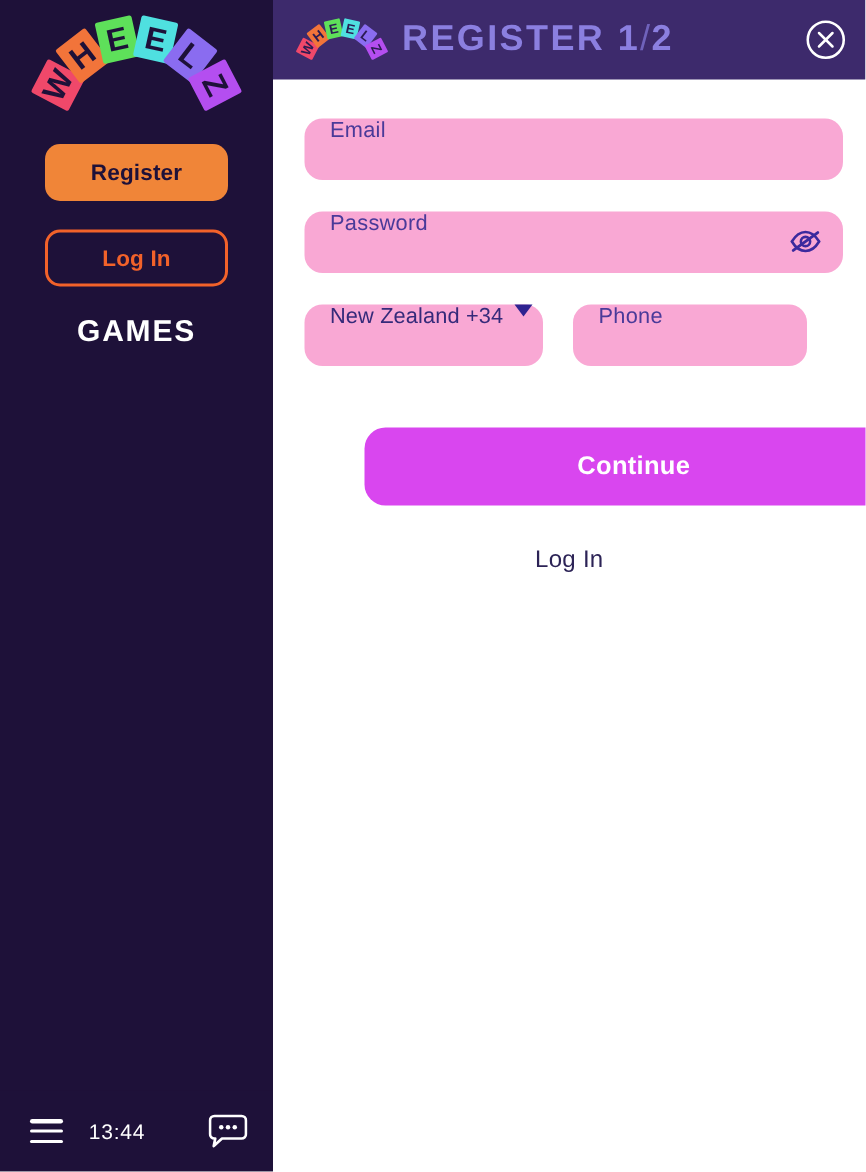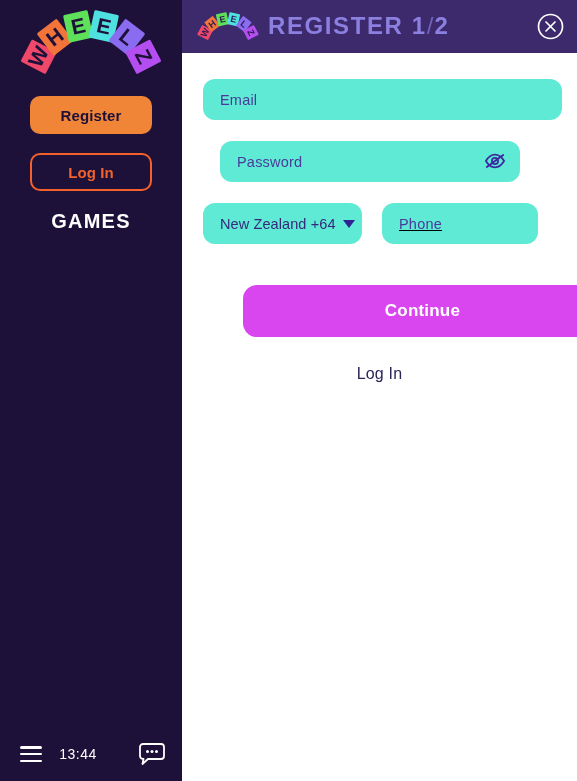--- a/index.html
+++ b/index.html
@@ -178,52 +178,49 @@
     cursor: pointer;
   }
 
   .modal-body {
     position: relative;
     padding: 0;
   }
 
   .field {
     position: absolute;
-    background: #5eead4;
+    background: #f9a8d4;
     border-radius: 12px;
     box-sizing: border-box;
     display: flex;
-    align-items: center;
   }
   .field-email {
     left: 21px;
     top: 26px;
     width: 359px;
     height: 41px;
   }
   .field-password {
     left: 21px;
     top: 88px;
-    width: 300px;
+    width: 359px;
     height: 41px;
-    margin-left: 17px;
   }
   .field-country {
     left: 21px;
     top: 150px;
     width: 159px;
     height: 41px;
     cursor: pointer;
   }
   .field-phone {
     left: 200px;
     top: 150px;
     width: 156px;
     height: 41px;
-    text-decoration: underline;
   }
   .field-label {
     padding-left: 17px;
     color: #4a3a99;
     font-size: 14.5px;
     letter-spacing: .2px;
   }
   .country-label {
     padding-left: 17px;
     color: #352a7a;
@@ -406,21 +403,21 @@
         <div class="eye-btn">
           <svg viewBox="0 0 24 22" width="22" height="20">
             <path d="M2 11 C5 6 8.8 4 12 4 C15.2 4 19 6 22 11 C19 16 15.2 18 12 18 C8.8 18 5 16 2 11 Z" fill="none" stroke="#3b2a9e" stroke-width="1.9"></path>
             <circle cx="12" cy="11" r="3.4" fill="none" stroke="#3b2a9e" stroke-width="1.9"></circle>
             <line x1="3" y1="17.5" x2="21" y2="4.5" stroke="#3b2a9e" stroke-width="2.1" stroke-linecap="round"></line>
           </svg>
         </div>
       </div>
 
       <div class="field field-country">
-        <span class="country-label">New Zealand +64</span>
+        <span class="country-label">New Zealand +34</span>
         <span class="chevron"></span>
       </div>
 
       <div class="field field-phone">
         <span class="field-label">Phone</span>
       </div>
 
       <div class="btn-continue">Continue</div>
 
       <div class="link-login">Log In</div>

